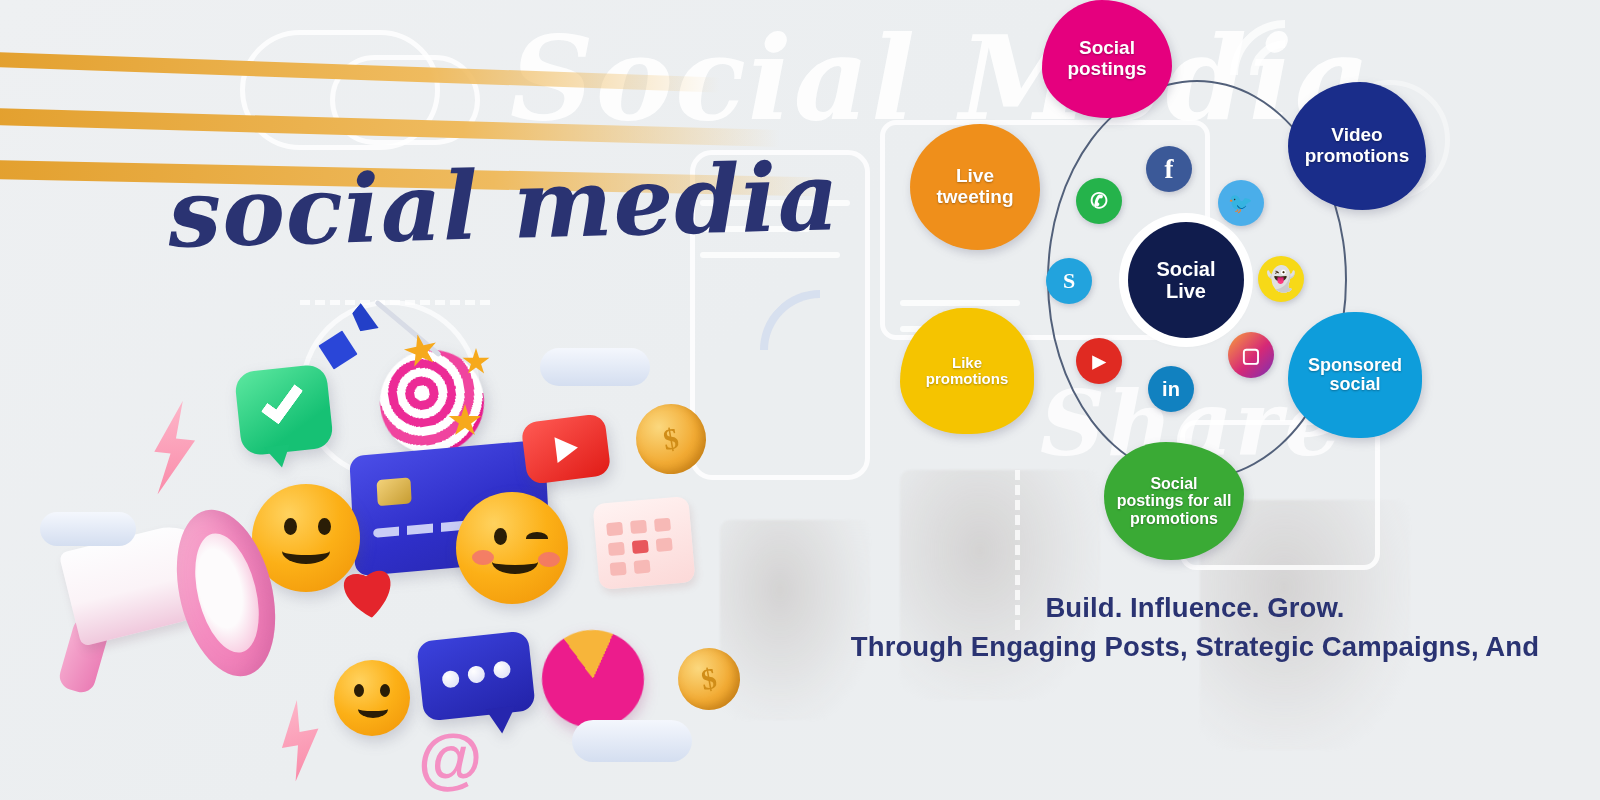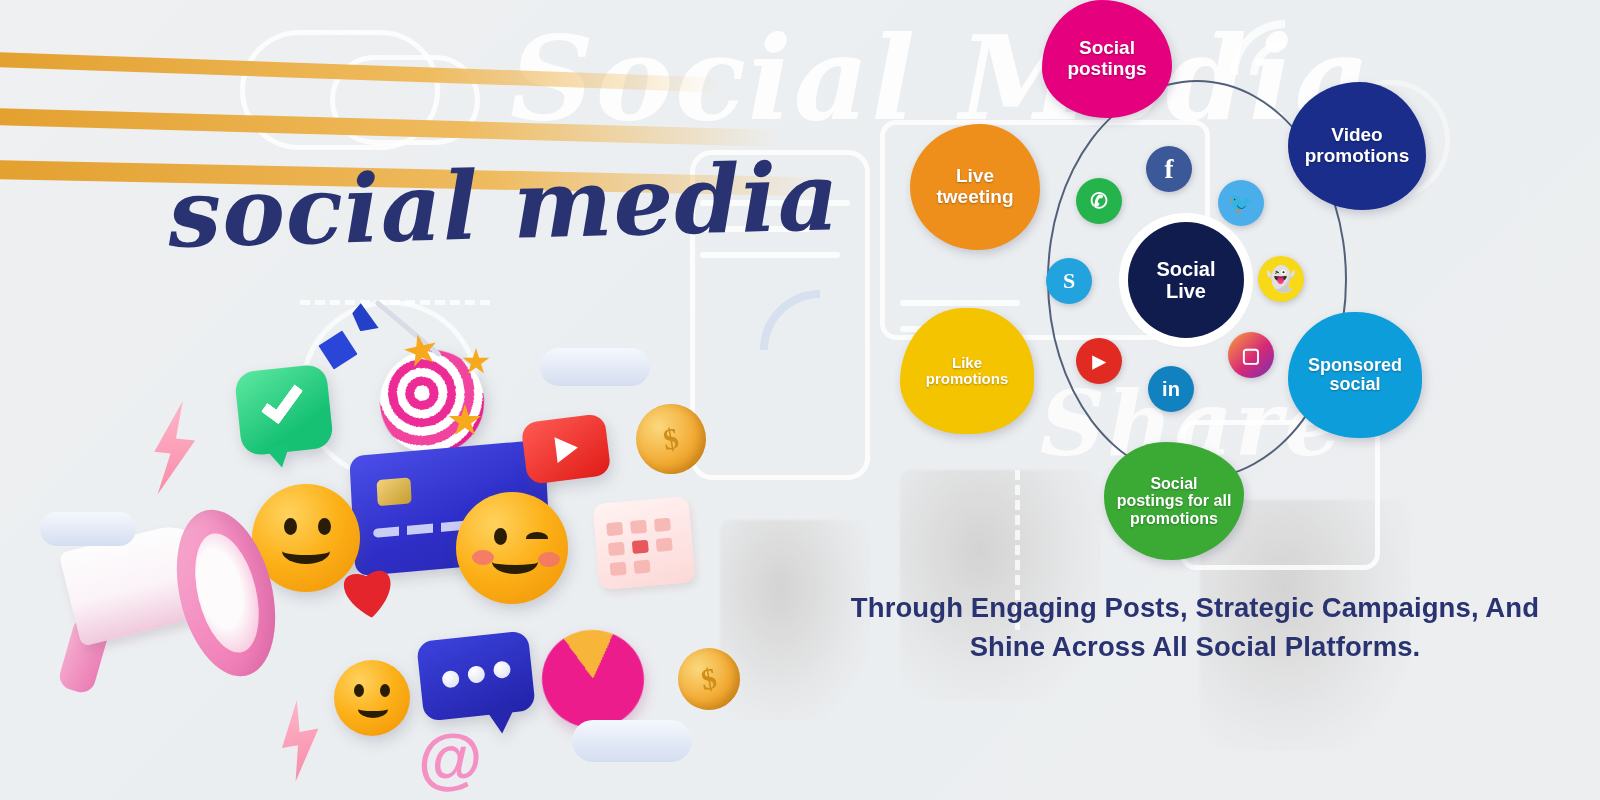--- a/index.html
+++ b/index.html
@@ -492,17 +492,17 @@
     <div class="sicon" style="left:338px; top:180px; background:#4aaeea; font-size:20px;">🐦</div>
     <div class="sicon" style="left:196px; top:178px; background:#25b34b; font-size:21px;">✆</div>
     <div class="sicon" style="left:166px; top:258px; background:#22a3dd; font-size:22px; font-family:'Liberation Serif',serif;">S</div>
     <div class="sicon" style="left:378px; top:256px; background:#f7d917; color:#fff; font-size:24px;">👻</div>
     <div class="sicon" style="left:196px; top:338px; background:#e02a22; font-size:17px;">▶</div>
     <div class="sicon" style="left:268px; top:366px; background:#1181c0; font-size:20px; font-weight:bold;">in</div>
     <div class="sicon" style="left:348px; top:332px; background:linear-gradient(135deg,#f9a03c,#d62976 55%,#7a30b5); font-size:20px;">▢</div>
   </div>
 
   <div class="tagline">
+    <div>Build. Influence. Grow.</div>
     <div>Through Engaging Posts, Strategic Campaigns, And</div>
-    <div>Shine Across All Social Platforms.</div>
   </div>
 
 </div>
 
 </body></html>

